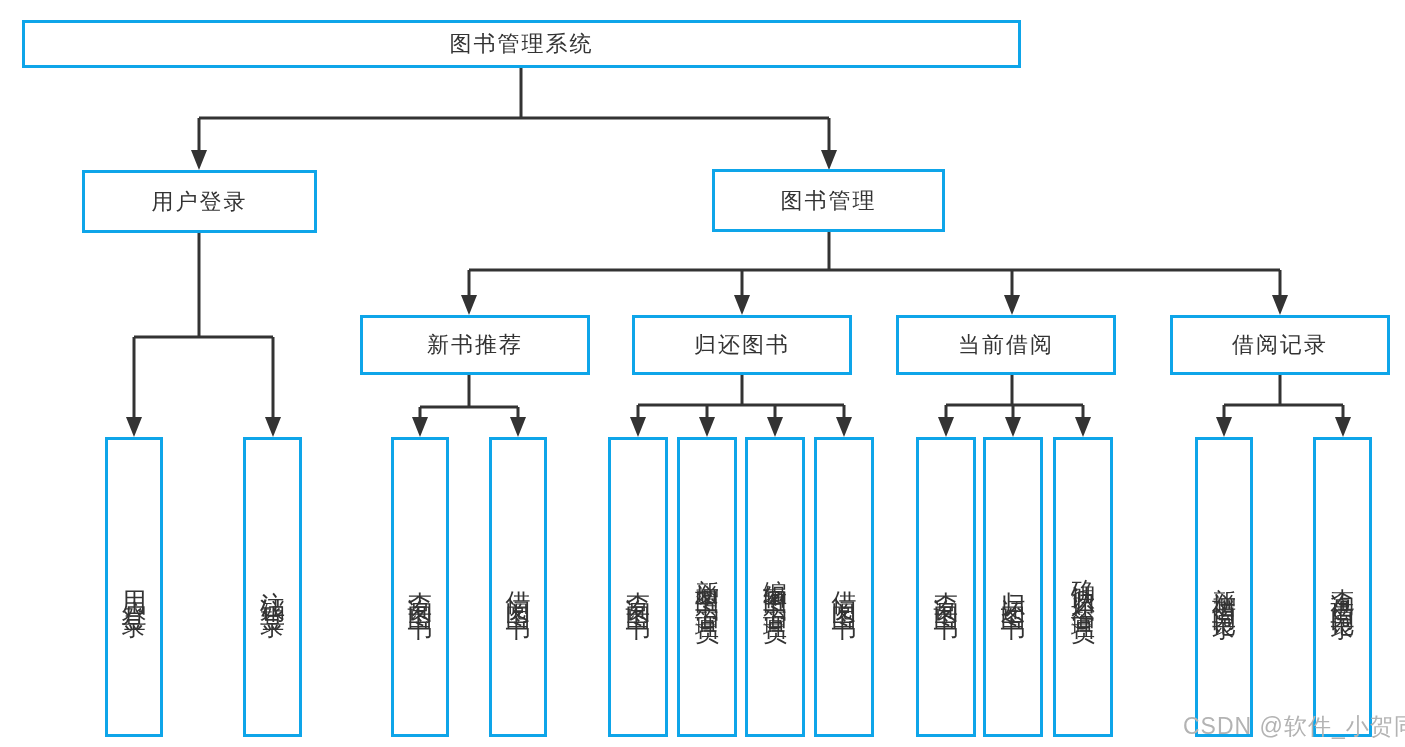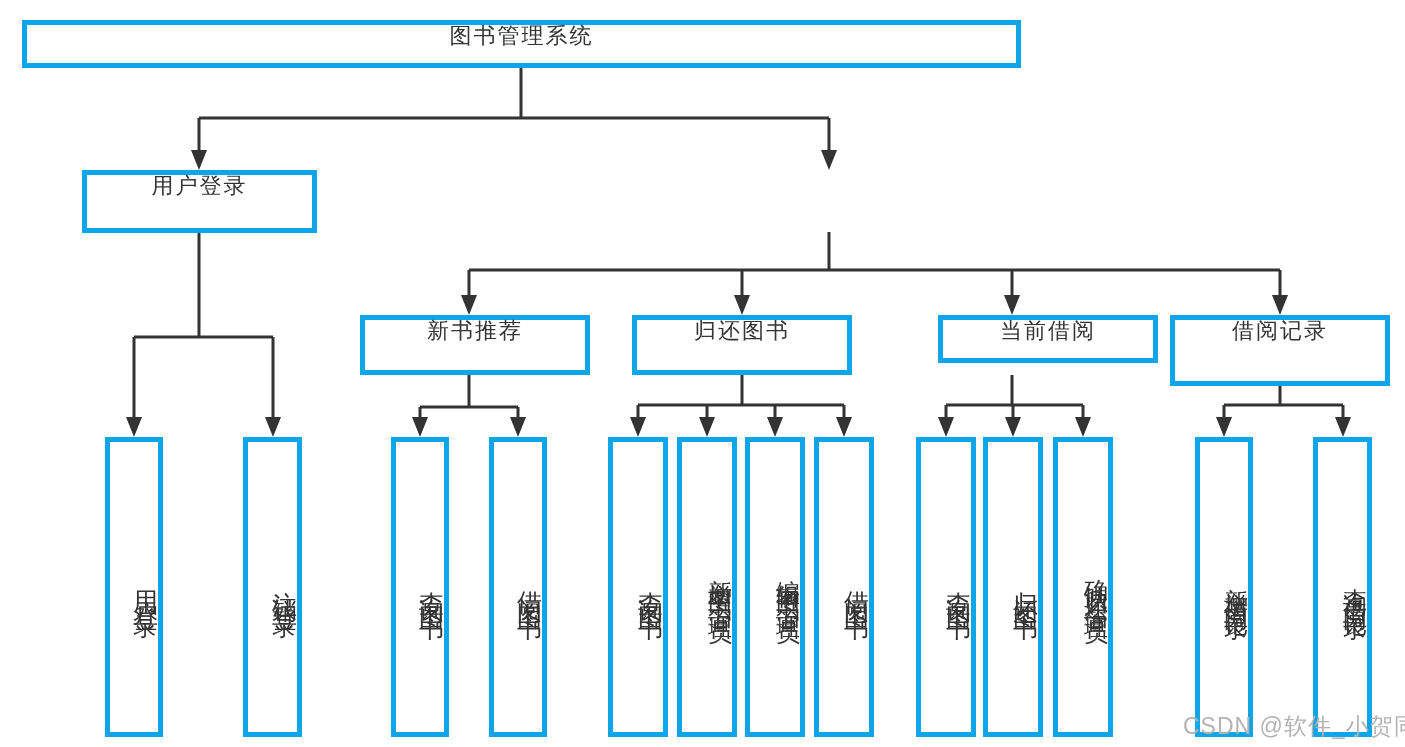--- a/index.html
+++ b/index.html
@@ -17,25 +17,25 @@
   }
   svg.connectors {
     position: absolute;
     left: 0; top: 0;
     width: 1405px; height: 747px;
     pointer-events: none;
   }
   .node {
     position: absolute;
     box-sizing: border-box;
-    border: 5px solid #0ea5e9;
+    border: 3px solid #0ea5e9;
     background: #ffffff;
     color: #333333;
     display: flex;
-    align-items: flex-start;
+    align-items: center;
     justify-content: center;
     line-height: 1;
   }
   .node.h {
     font-size: 22px;
     letter-spacing: 2px;
     white-space: nowrap;
   }
   .node.root {
     left: 22px; top: 20px; width: 999px; height: 48px;
@@ -147,31 +147,34 @@
     </g>
   </svg>
 
   <div class="node h root">
     <span>图书管理系统</span>
   </div>
 
   <div class="node h" style="left:82px;top:170px;width:235px;height:63px">
     <span>用户登录</span>
   </div>
+  <div class="node h" style="left:712px;top:169px;width:233px;height:63px">
+    <span>图书管理</span>
+  </div>
 
   <div class="node h" style="left:360px;top:315px;width:230px;height:60px">
     <span>新书推荐</span>
   </div>
   <div class="node h" style="left:632px;top:315px;width:220px;height:60px">
     <span>归还图书</span>
   </div>
-  <div class="node h" style="left:938px;top:315px;width:220px;height:48px">
+  <div class="node h" style="left:896px;top:315px;width:220px;height:60px">
     <span>当前借阅</span>
   </div>
-  <div class="node h" style="left:1170px;top:315px;width:220px;height:71px">
+  <div class="node h" style="left:1170px;top:315px;width:220px;height:60px">
     <span>借阅记录</span>
   </div>
 
   <div class="node v" style="left:105px;width:58px">
     <span>用户登录</span>
   </div>
   <div class="node v" style="left:243px;width:59px">
     <span>注销登录</span>
   </div>
 

